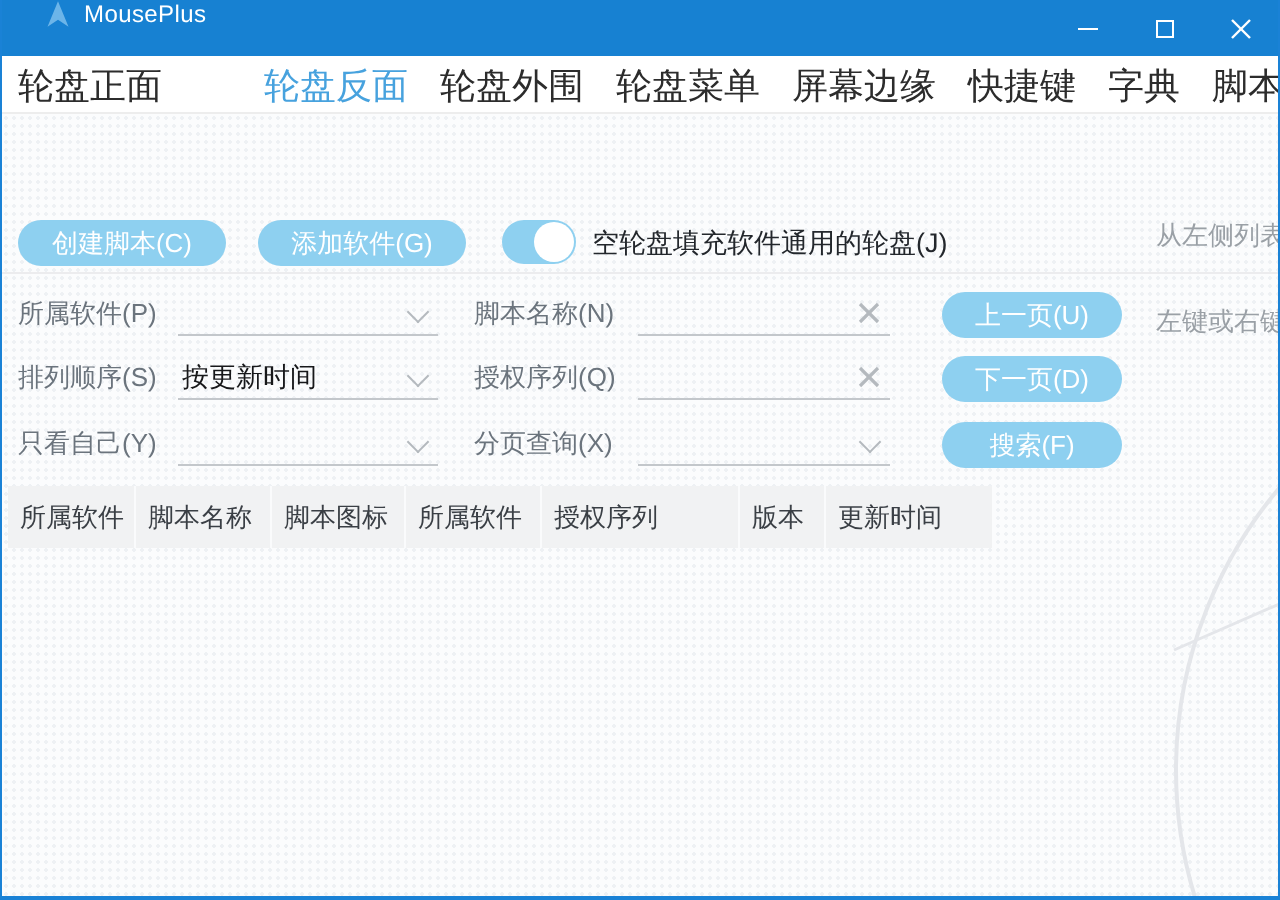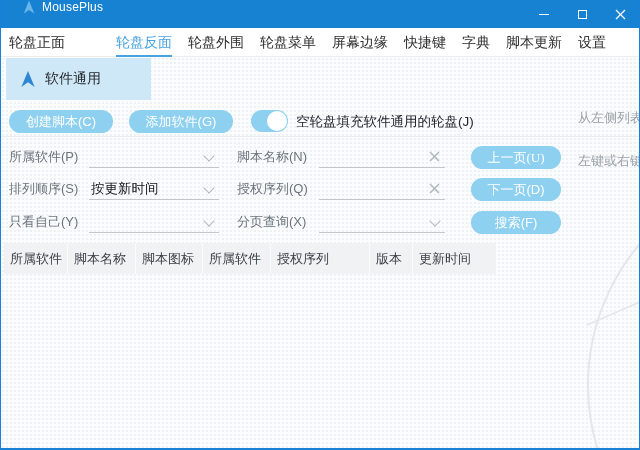--- a/index.html
+++ b/index.html
@@ -21,21 +21,21 @@
   .titlebar .title{ margin-left:6px; font-size:12px; letter-spacing:.2px; }
   .controls{ position:absolute; right:0; top:0; height:28px; display:flex; }
   .ctrl{ width:38px; height:28px; display:flex; align-items:center; justify-content:center; cursor:pointer; }
   .min-glyph{ width:10px; height:1px; background:#fff; display:block; }
   .max-glyph{ width:9px; height:9px; border:1px solid #fff; display:block; }
 
   
   .tabbar{
     position:absolute; left:0; top:28px; width:100%; height:29px; background:#fff;
     border-bottom:1px solid #ededed; display:flex; align-items:center; gap:16px;
-    padding:0 0 0 8px; font-size:14px; color:#2c2c2c;
+    padding:0 0 0 8px; font-size:18px; color:#2c2c2c;
   }
   .tab{ padding:6px 0 5px 0; cursor:pointer; white-space:nowrap; }
   .tab.active{ color:#47a2de; border-bottom:2px solid #47a2de; padding-bottom:3px;margin-left:35px; }
 
   
   .content{
     position:absolute; left:0; top:57px; width:638px; height:391px;
     background:#fbfcfd;
     background-image:radial-gradient(circle,#eef1f4 0.8px,transparent 0.9px);
     background-size:4px 4px;
@@ -85,21 +85,21 @@
 
   .chev{
     position:absolute; right:6px; top:6px; width:8px; height:8px;
     border-right:1.5px solid #b4b9be; border-bottom:1.5px solid #b4b9be;
     transform:rotate(45deg); pointer-events:none;
   }
   .clear-x{ position:absolute; right:4px; top:4px; width:13px; height:13px; cursor:pointer; }
   .clear-x line{ stroke:#b4b9be; stroke-width:1.6; }
 
   .page-btn{ left:470px; width:90px; }
-  .pb1{ top:89px;font-family:Liberation Serif, serif; } .pb2{ top:121px; } .pb3{ top:154px; }
+  .pb1{ top:89px; } .pb2{ top:121px; } .pb3{ top:154px; }
 
   
   .thead{
     position:absolute; left:3px; top:186px; height:31px; display:flex;
   }
   .th{
     background:#f1f2f3; color:#3a3f45; font-size:13px; display:flex; align-items:center;
     padding-left:6px; border-right:1px solid #fafbfc; white-space:nowrap; overflow:hidden;
   }
   .th:last-child{ border-right:none; }
@@ -146,28 +146,20 @@
     <span class="tab">设置</span>
   </div>
 
   <div class="content">
 
     <svg class="deco" width="638" height="391" viewBox="0 0 638 391">
       <circle cx="805" cy="328" r="218" fill="none" stroke="#e4e6ea" stroke-width="2"></circle>
       <line x1="586" y1="268" x2="641" y2="244" stroke="#e4e6ea" stroke-width="1.5"></line>
     </svg>
 
-    <div class="section-tab">
-      <span class="arrow">
-        <svg width="16" height="18" viewBox="0 0 24 26">
-          <polygon points="12,1 22,25 12,18 2,25" fill="#2f86d3"></polygon>
-        </svg>
-      </span>
-      <span class="label">软件通用</span>
-    </div>
 
     <button class="pill-btn btn-create">创建脚本(C)</button>
     <button class="pill-btn btn-add">添加软件(G)</button>
     <div class="toggle">
       <span class="knob"></span>
     </div>
     <span class="toggle-label">空轮盘填充软件通用的轮盘(J)</span>
 
     <span class="note note1">从左侧列表</span>
     <div class="hr"></div>

